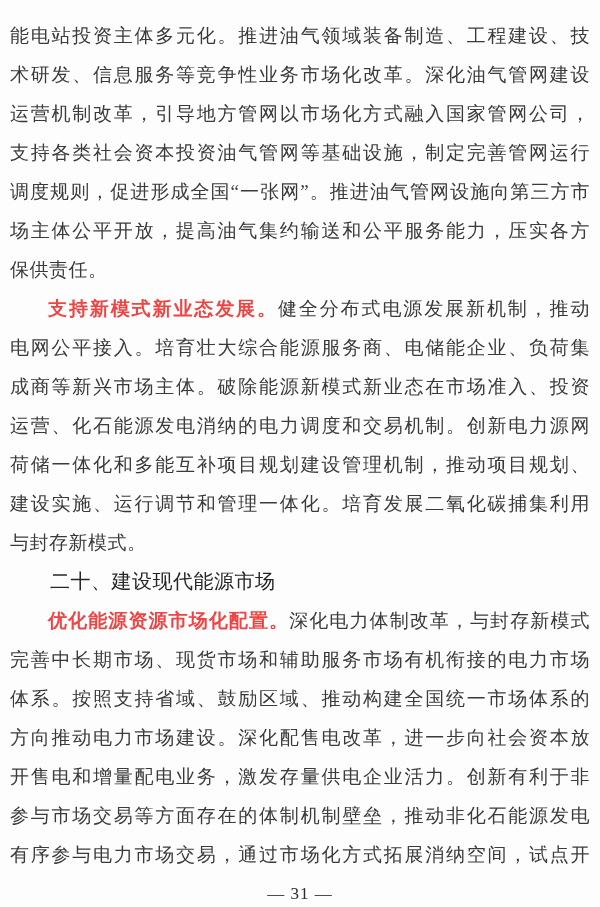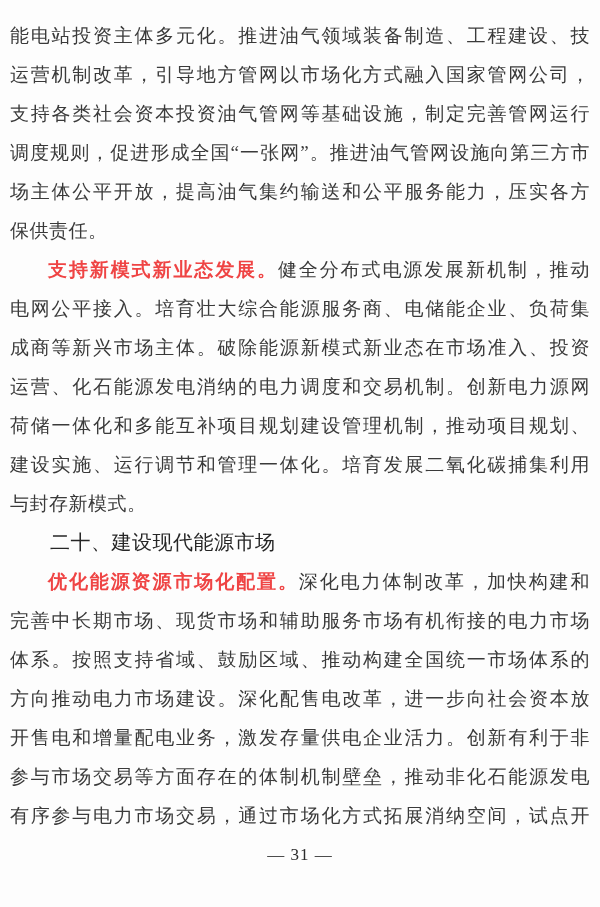--- a/index.html
+++ b/index.html
@@ -50,37 +50,38 @@
     line-height: 26px;
     color: #2b2b2b;
     letter-spacing: 1px;
   }
 </style>
 </head>
 <body>
 
 <div class="page">
   <div class="line"><span>能电站投资主体多元化。推进油气领域装备制造、工程建设、技</span></div>
+  <div class="line"><span>术研发、信息服务等竞争性业务市场化改革。深化油气管网建设</span></div>
   <div class="line"><span>运营机制改革，引导地方管网以市场化方式融入国家管网公司，</span></div>
   <div class="line"><span>支持各类社会资本投资油气管网等基础设施，制定完善管网运行</span></div>
   <div class="line"><span>调度规则，促进形成全国“一张网”。推进油气管网设施向第三方市</span></div>
   <div class="line"><span>场主体公平开放，提高油气集约输送和公平服务能力，压实各方</span></div>
   <div class="line end"><span>保供责任。</span></div>
 
   <div class="line ind"><span class="lead">支持新模式新业态发展。</span><span>健全分布式电源发展新机制，推动</span></div>
   <div class="line"><span>电网公平接入。培育壮大综合能源服务商、电储能企业、负荷集</span></div>
   <div class="line"><span>成商等新兴市场主体。破除能源新模式新业态在市场准入、投资</span></div>
   <div class="line"><span>运营、化石能源发电消纳的电力调度和交易机制。创新电力源网</span></div>
   <div class="line"><span>荷储一体化和多能互补项目规划建设管理机制，推动项目规划、</span></div>
   <div class="line"><span>建设实施、运行调节和管理一体化。培育发展二氧化碳捕集利用</span></div>
   <div class="line end"><span>与封存新模式。</span></div>
 
   <div class="line end ind hd"><span>二十、建设现代能源市场</span></div>
 
-  <div class="line ind"><span class="lead">优化能源资源市场化配置。</span><span>深化电力体制改革，加快构建和</span></div>
+  <div class="line ind"><span class="lead">优化能源资源市场化配置。</span><span>深化电力体制改革，与封存新模式</span></div>
   <div class="line"><span>完善中长期市场、现货市场和辅助服务市场有机衔接的电力市场</span></div>
   <div class="line"><span>体系。按照支持省域、鼓励区域、推动构建全国统一市场体系的</span></div>
   <div class="line"><span>方向推动电力市场建设。深化配售电改革，进一步向社会资本放</span></div>
   <div class="line"><span>开售电和增量配电业务，激发存量供电企业活力。创新有利于非</span></div>
   <div class="line"><span>参与市场交易等方面存在的体制机制壁垒，推动非化石能源发电</span></div>
   <div class="line"><span>有序参与电力市场交易，通过市场化方式拓展消纳空间，试点开</span></div>
 
   <div class="footer"><span>— 31 —</span></div>
 </div>
 

